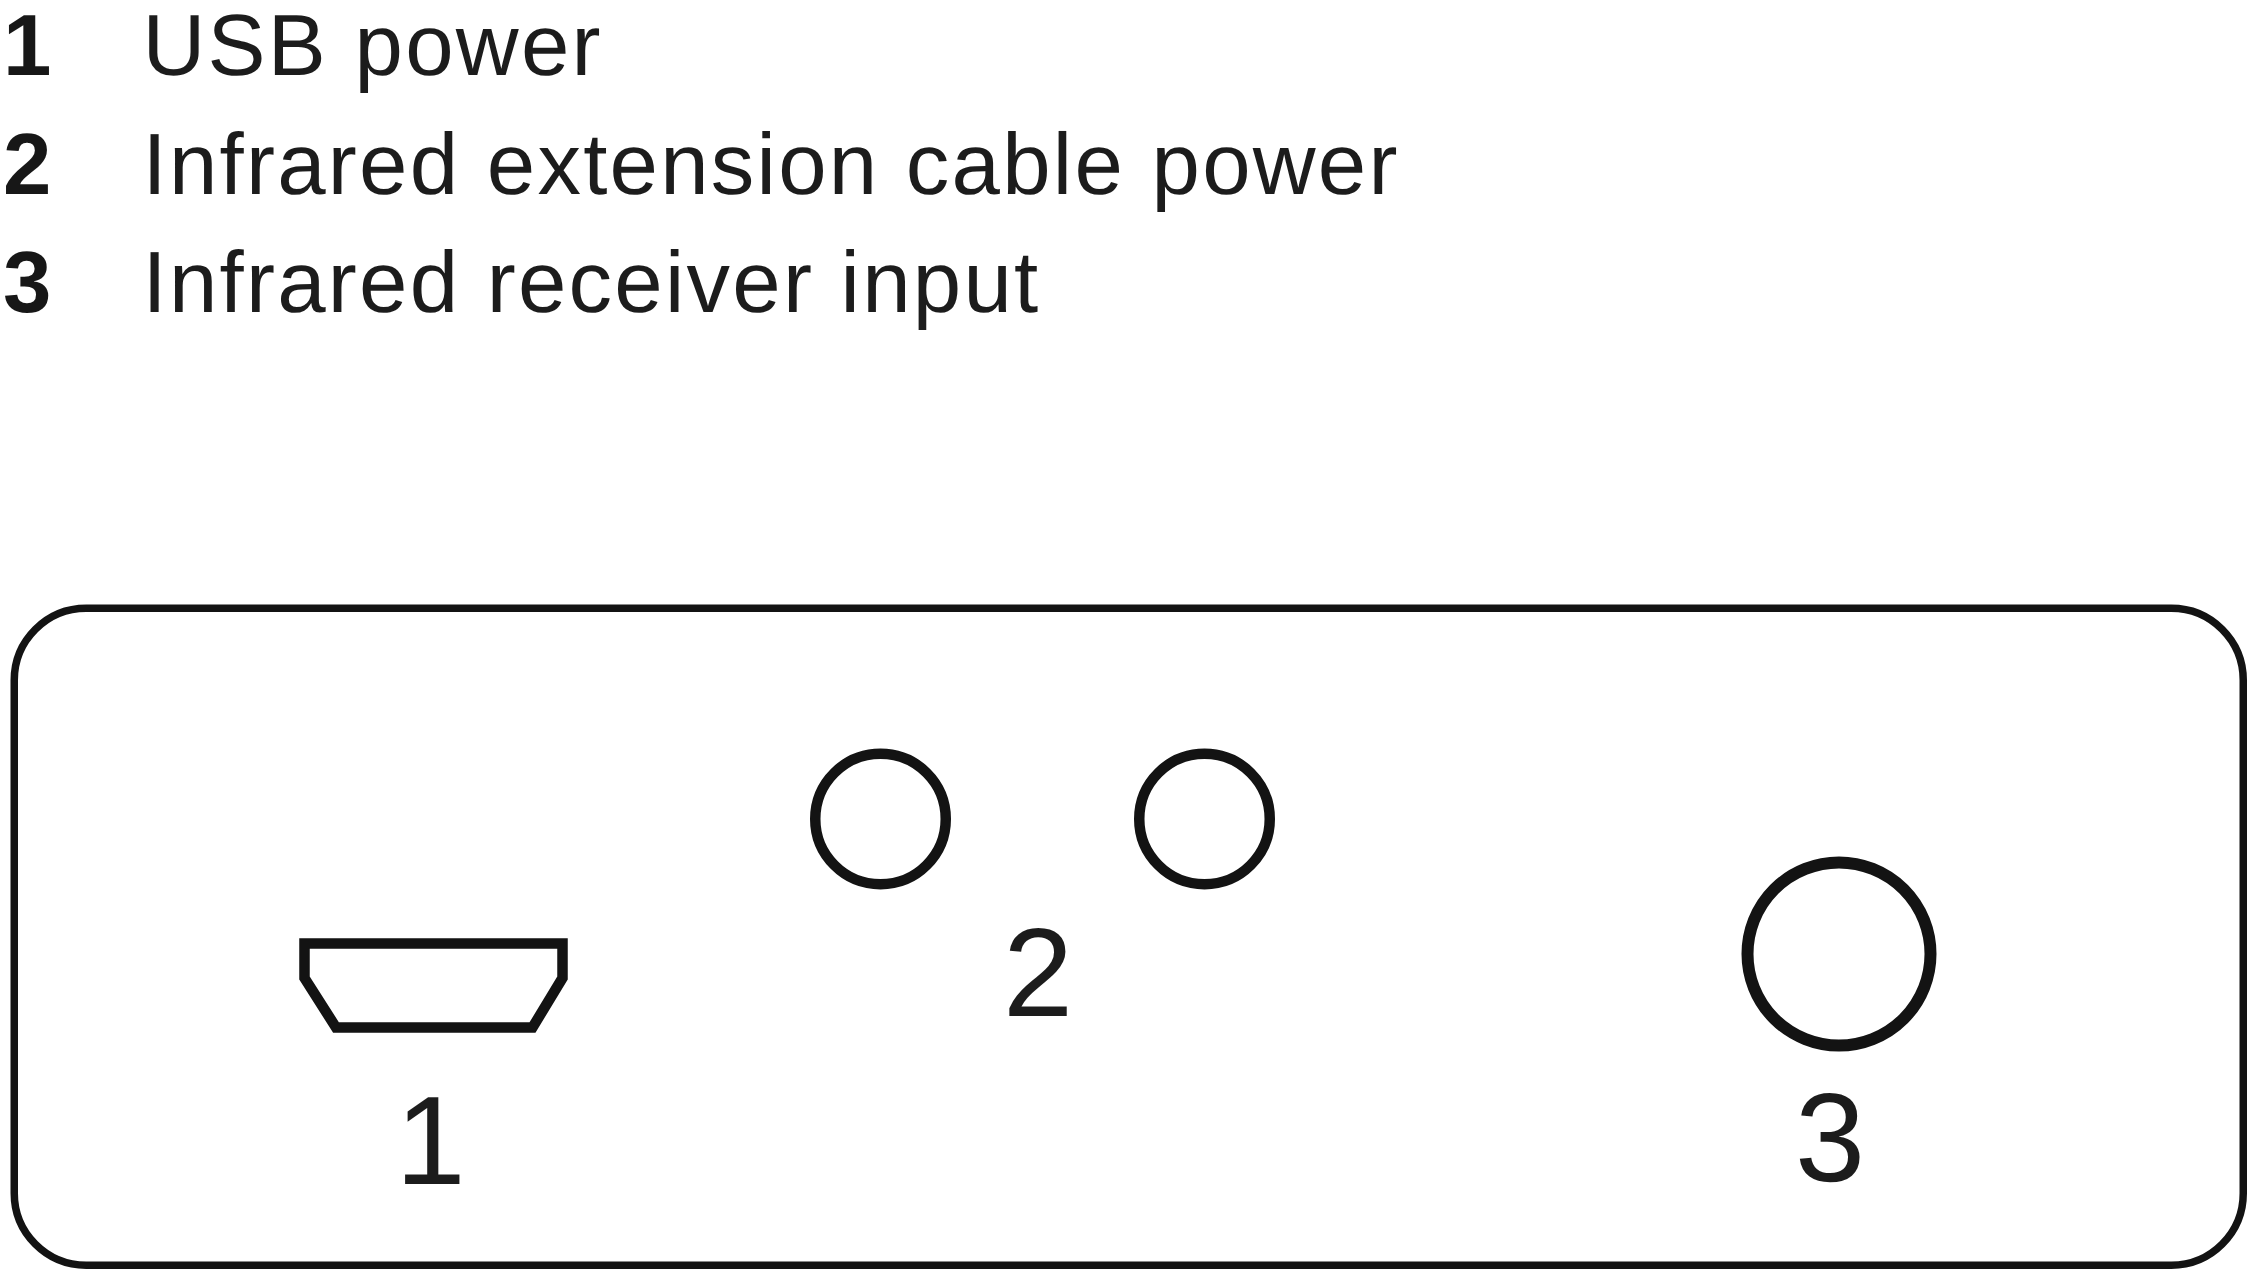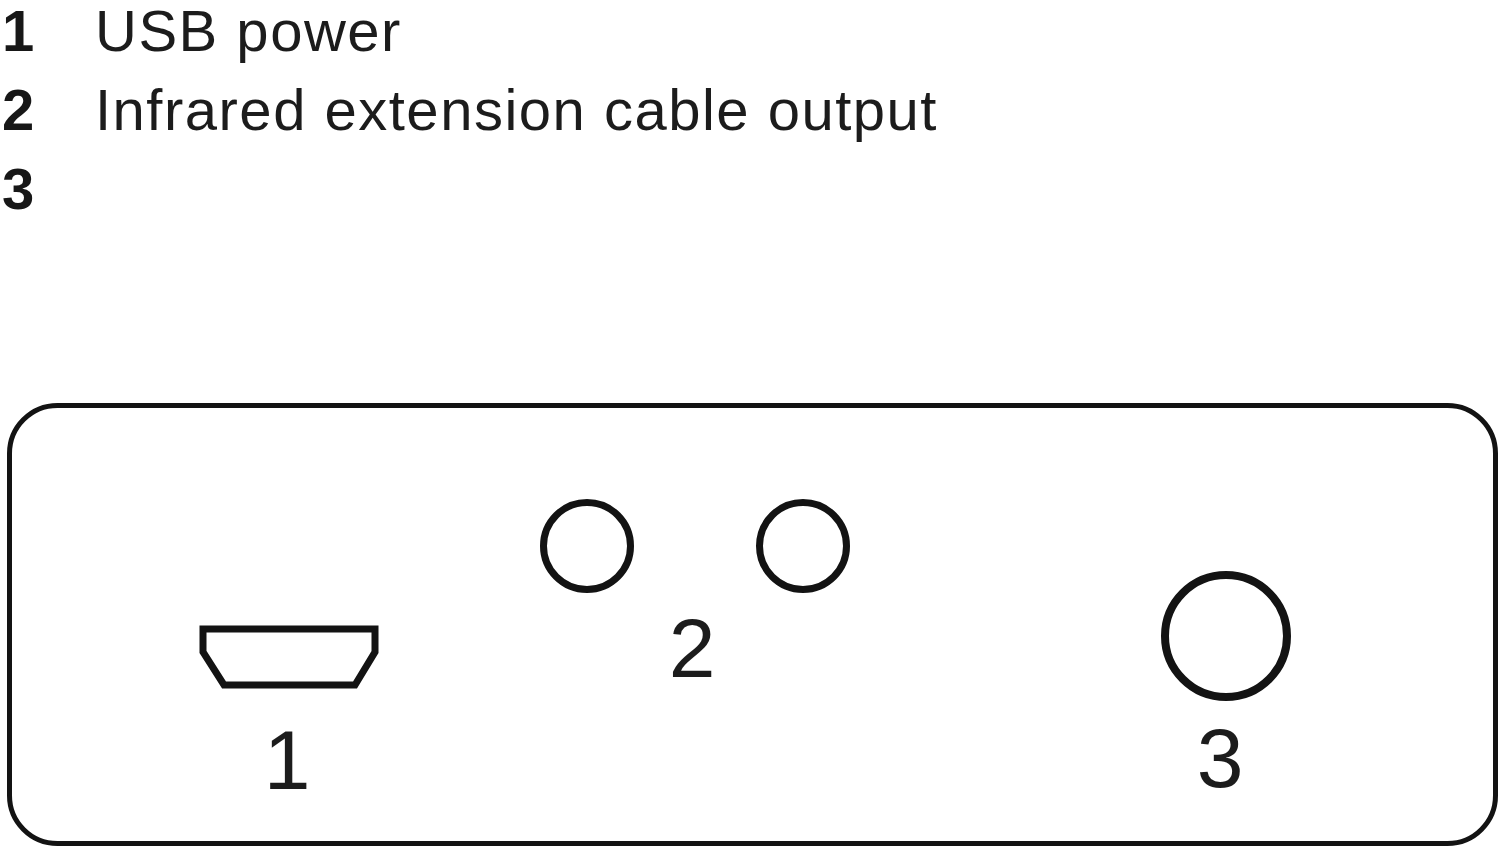--- a/index.html
+++ b/index.html
@@ -66,24 +66,25 @@
 
 <div class="page">
 
   <div class="legend">
     <div class="legend-row">
       <span class="legend-num">1</span>
       <span class="legend-label">USB power</span>
     </div>
     <div class="legend-row">
       <span class="legend-num">2</span>
-      <span class="legend-label">Infrared extension cable output</span>
+      <span class="legend-label">Infrared extension cable power</span>
     </div>
     <div class="legend-row">
       <span class="legend-num">3</span>
+      <span class="legend-label">Infrared receiver input</span>
     </div>
   </div>
 
   <svg class="diagram-svg" viewBox="0 0 1500 851" xmlns="http://www.w3.org/2000/svg">
 
     <rect x="9.5" y="405.5" width="1486" height="438" rx="48" ry="48" class="outline"></rect>
 
     <path d="M 203 629 L 375 629 L 375 652 L 355 685 L 224 685 L 203 652 Z" class="port-shape"></path>
     <text x="287" y="789" text-anchor="middle" class="port-num">1</text>
 

